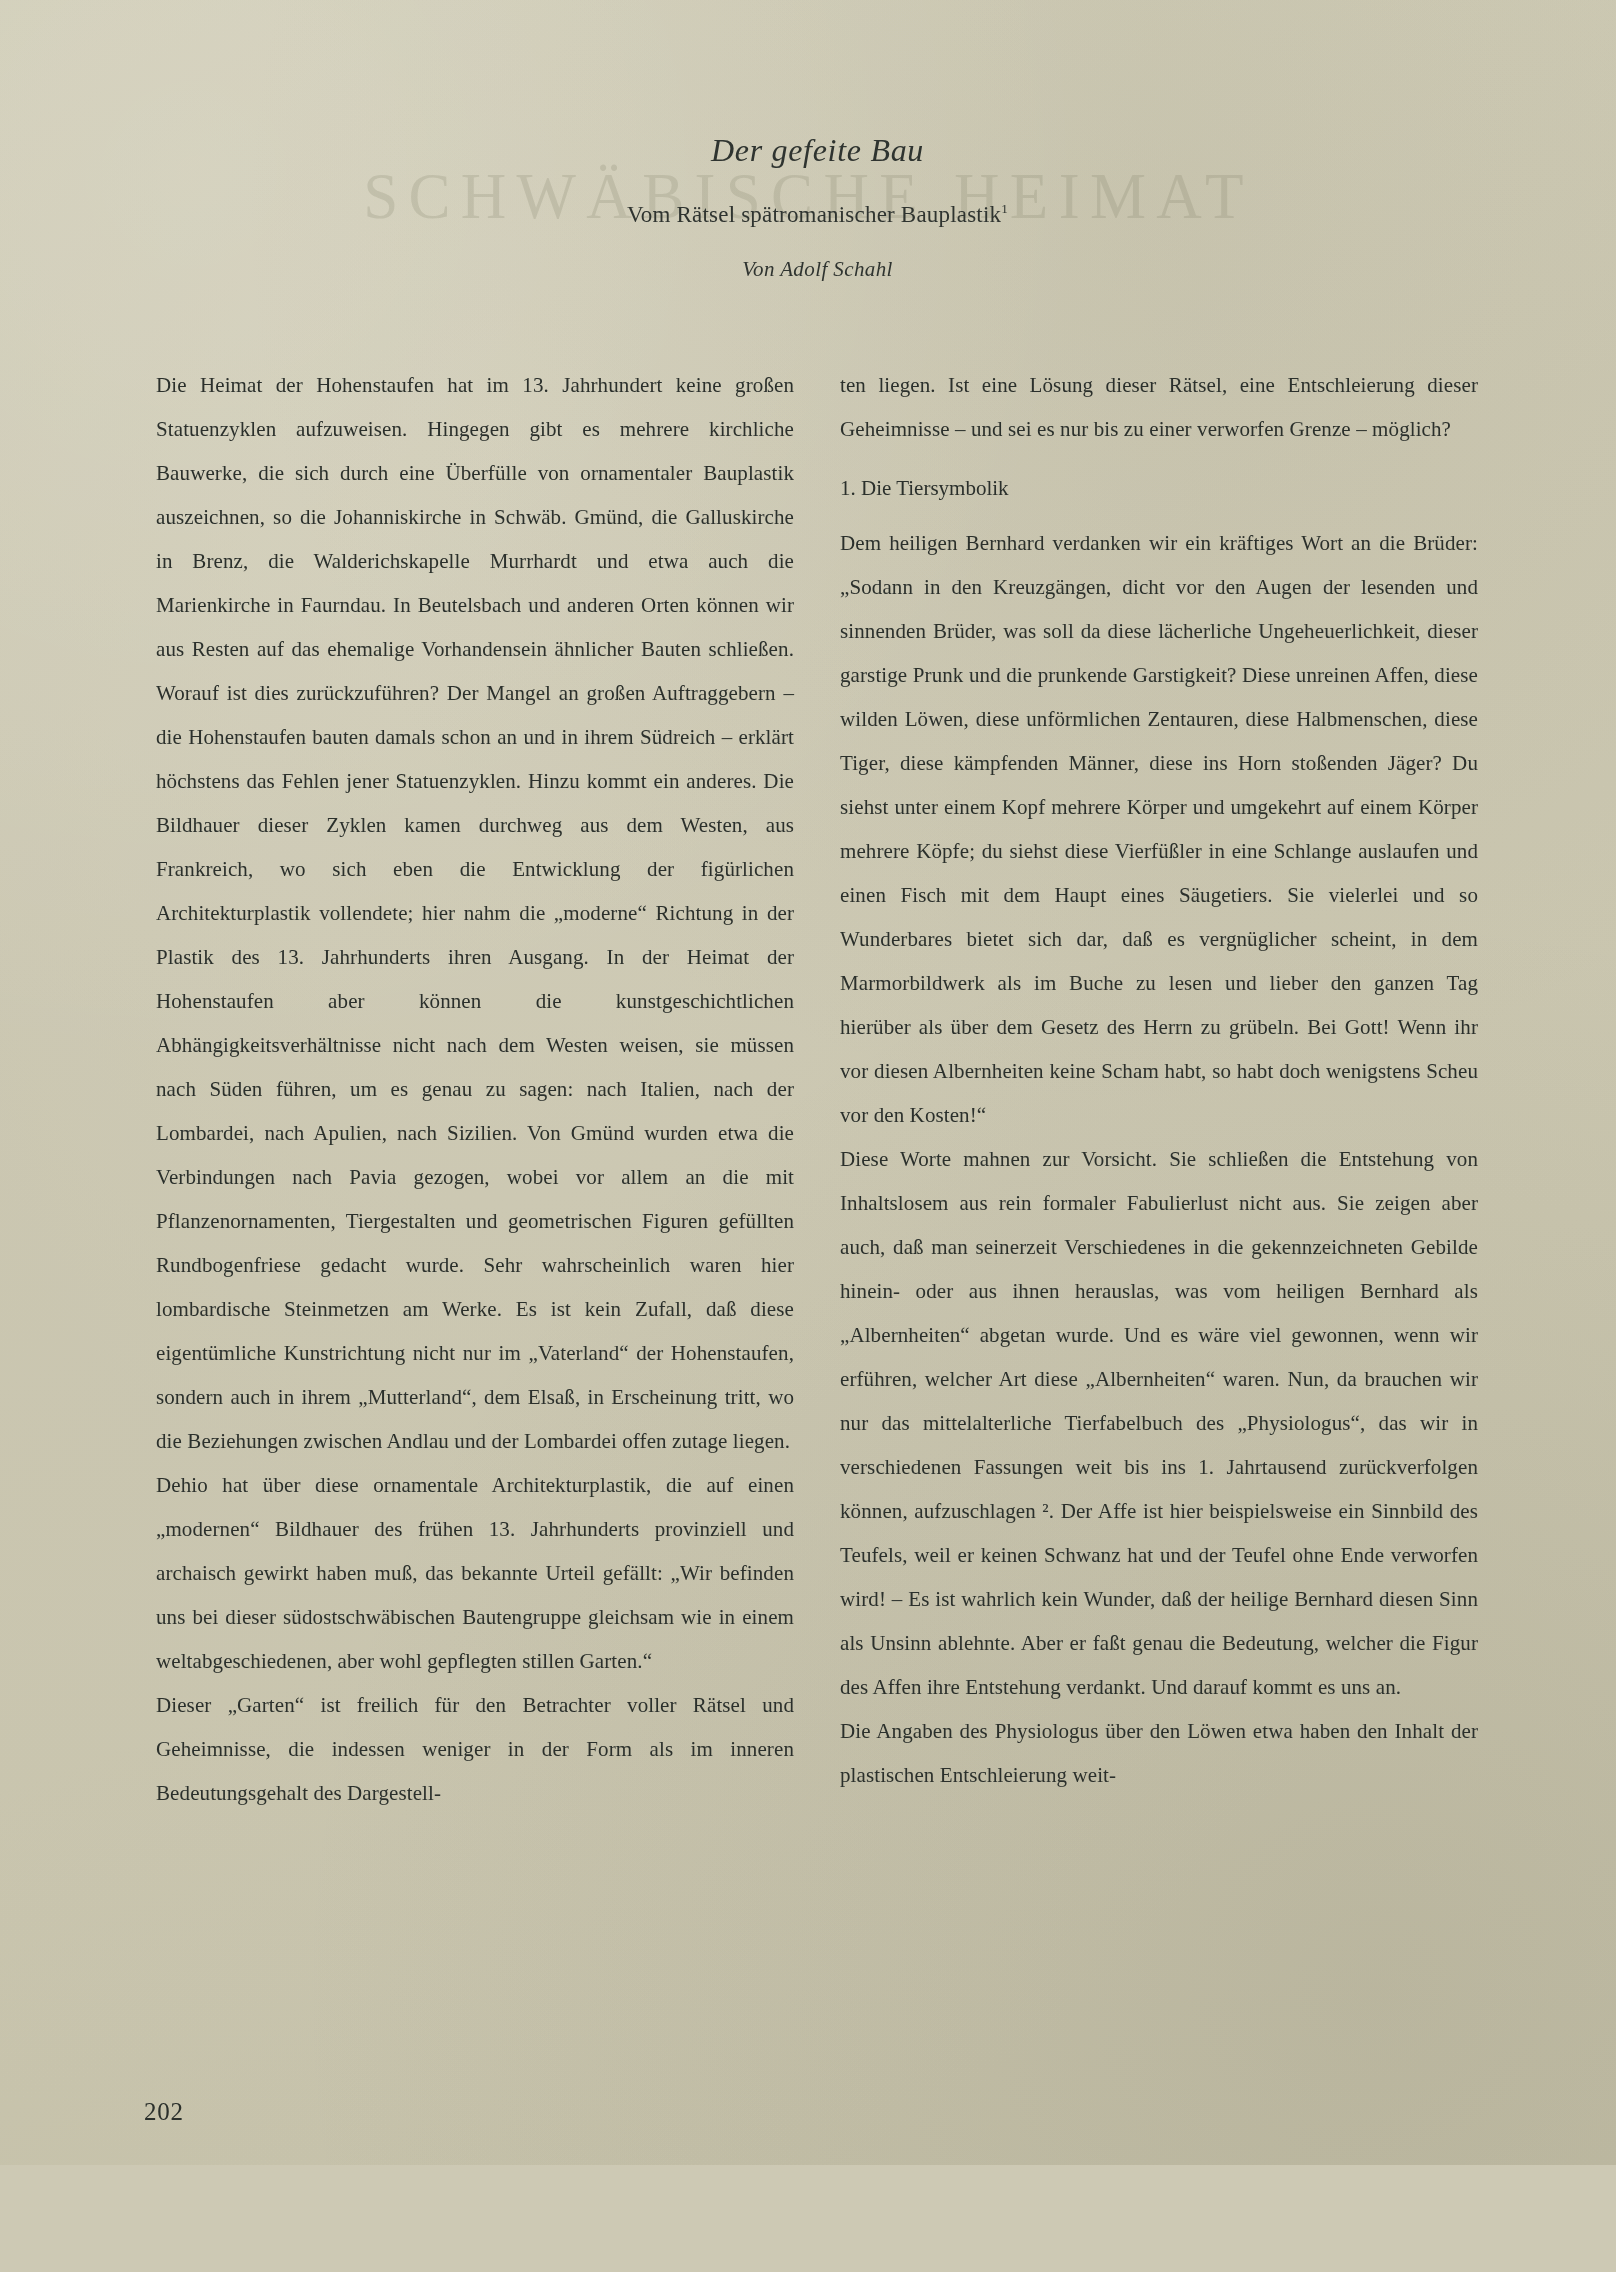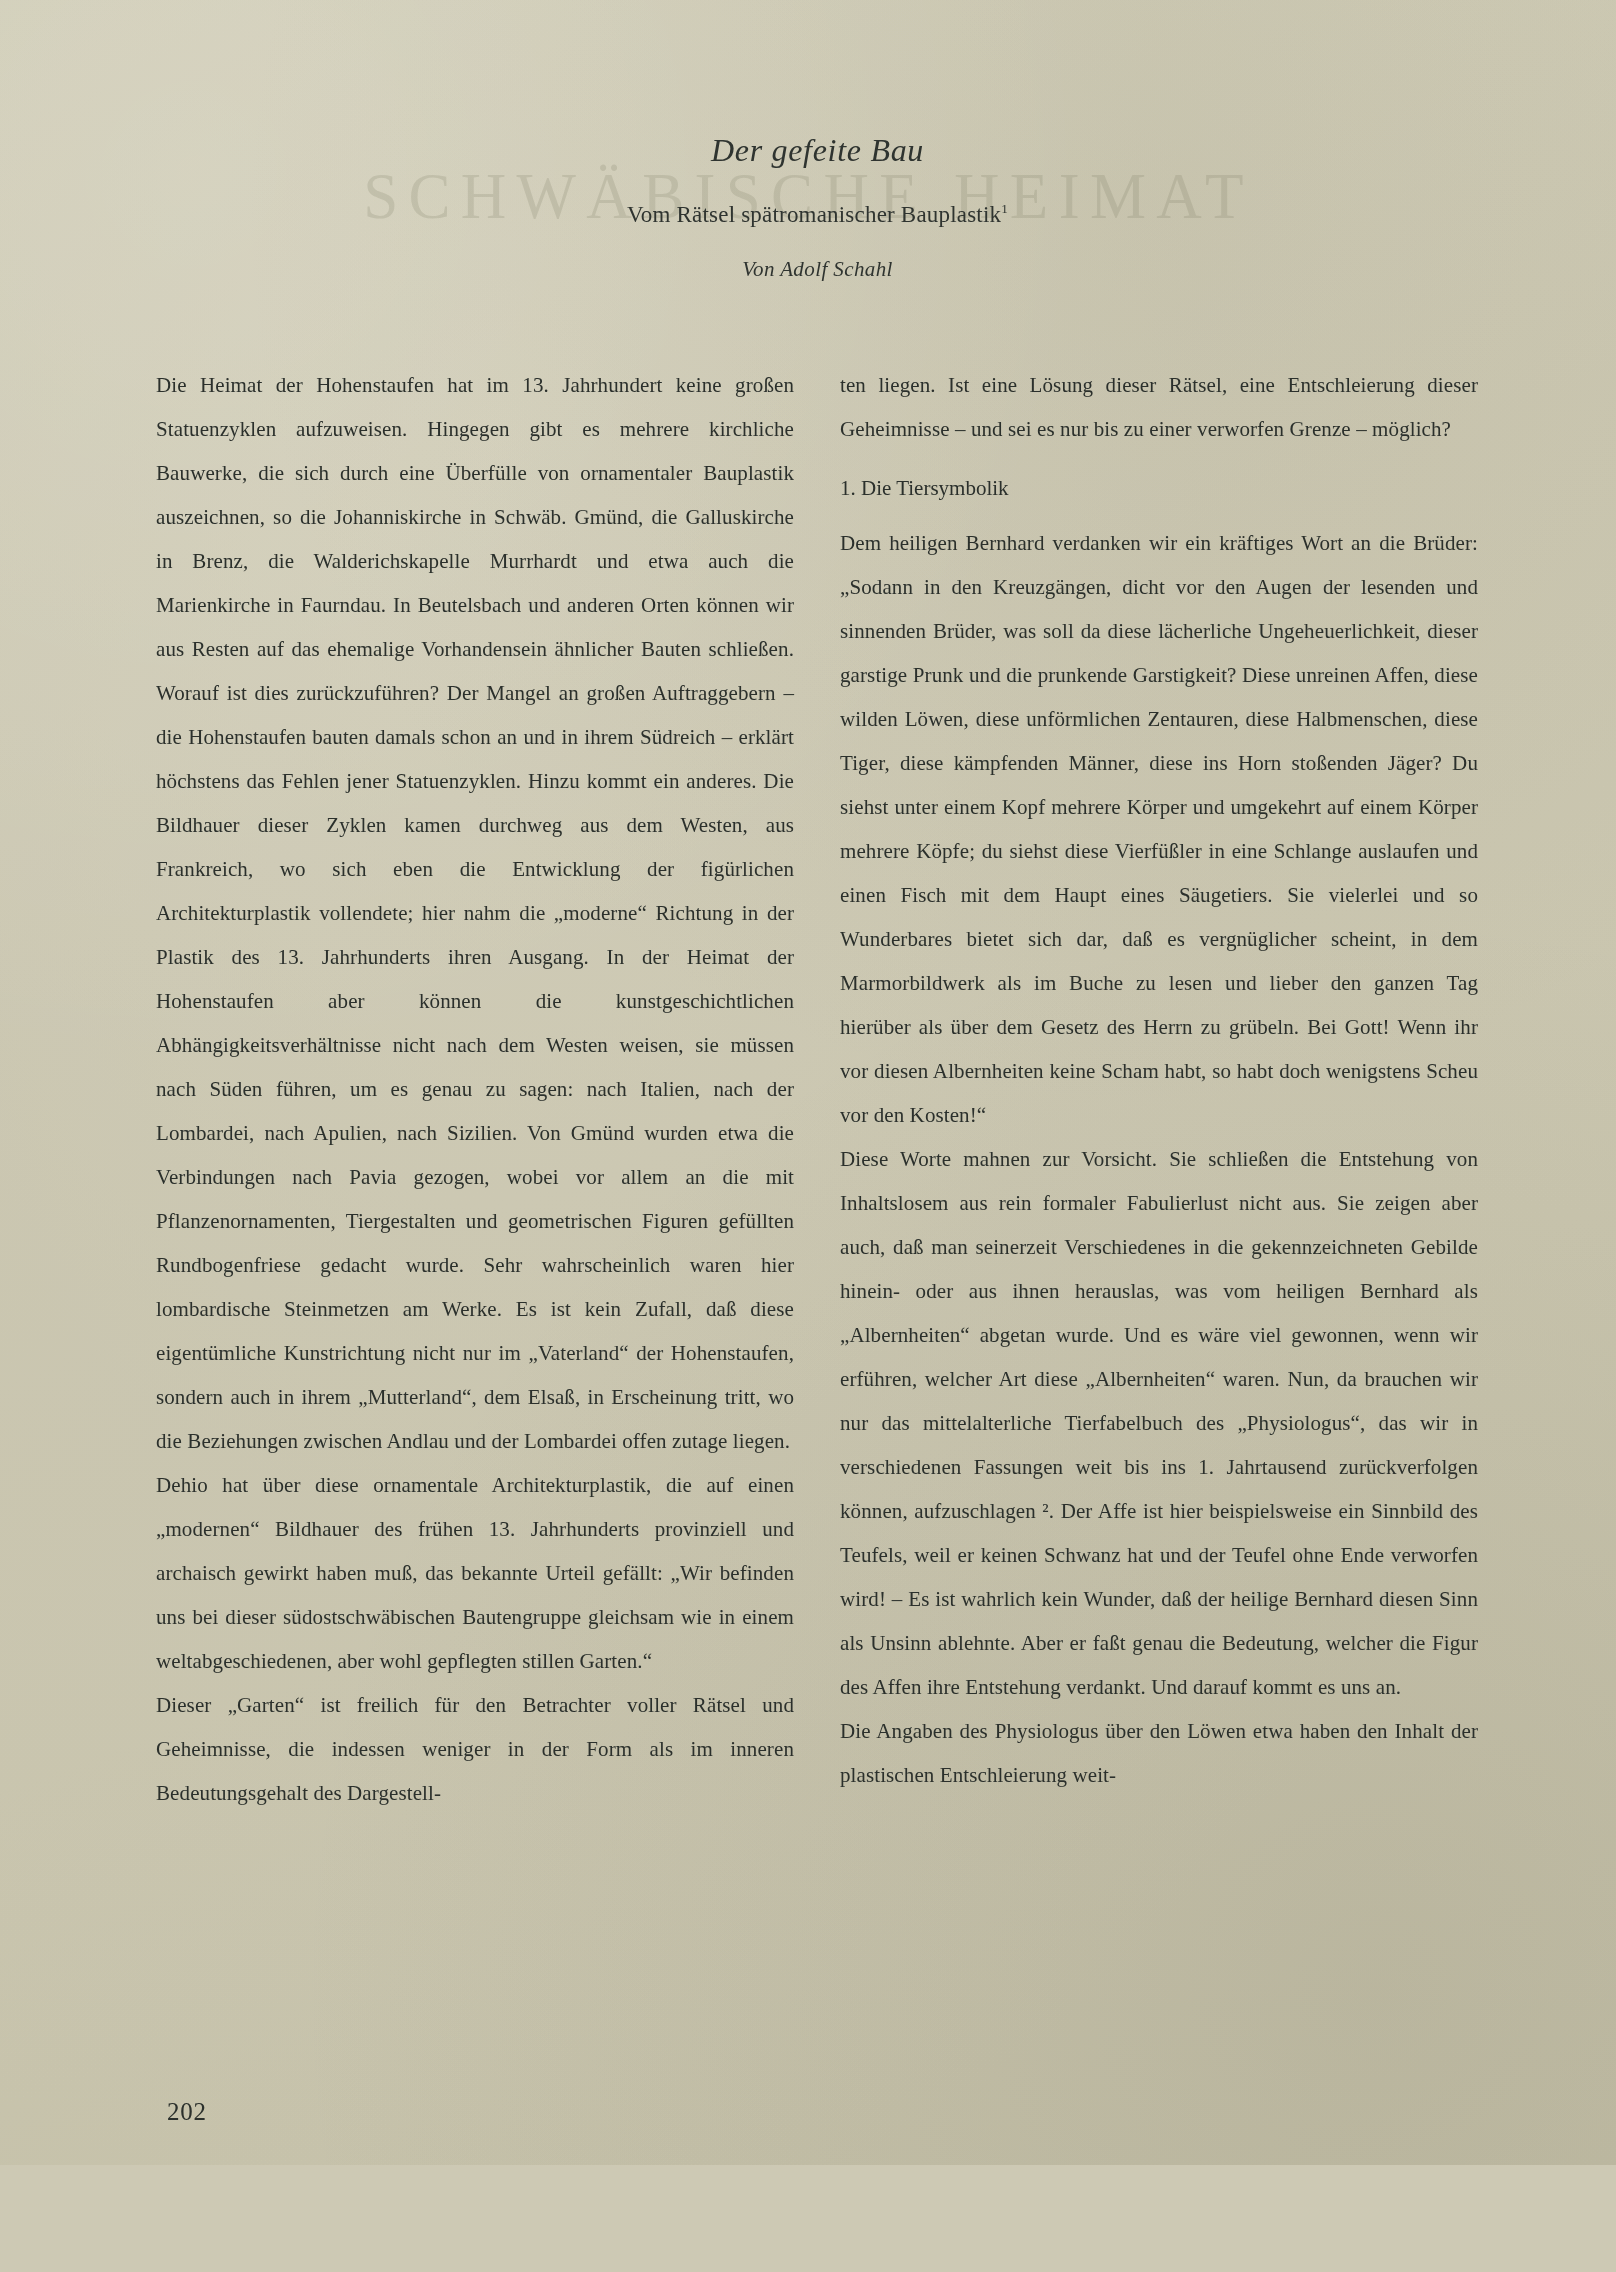--- a/index.html
+++ b/index.html
@@ -104,21 +104,21 @@
   }
   .section-head {
     text-align: left;
     font-size: 21px;
     color: #2b302c;
     margin: 25px 0 20.6px 0;
     font-weight: normal;
   }
   .page-number {
     position: absolute;
-    left: 167px;
+    left: 144px;
     top: 2098px;
     font-size: 25px;
     color: #2b302c;
     letter-spacing: 0.7px;
   }
 </style>
 </head>
 <body>
 
 <div class="page">

